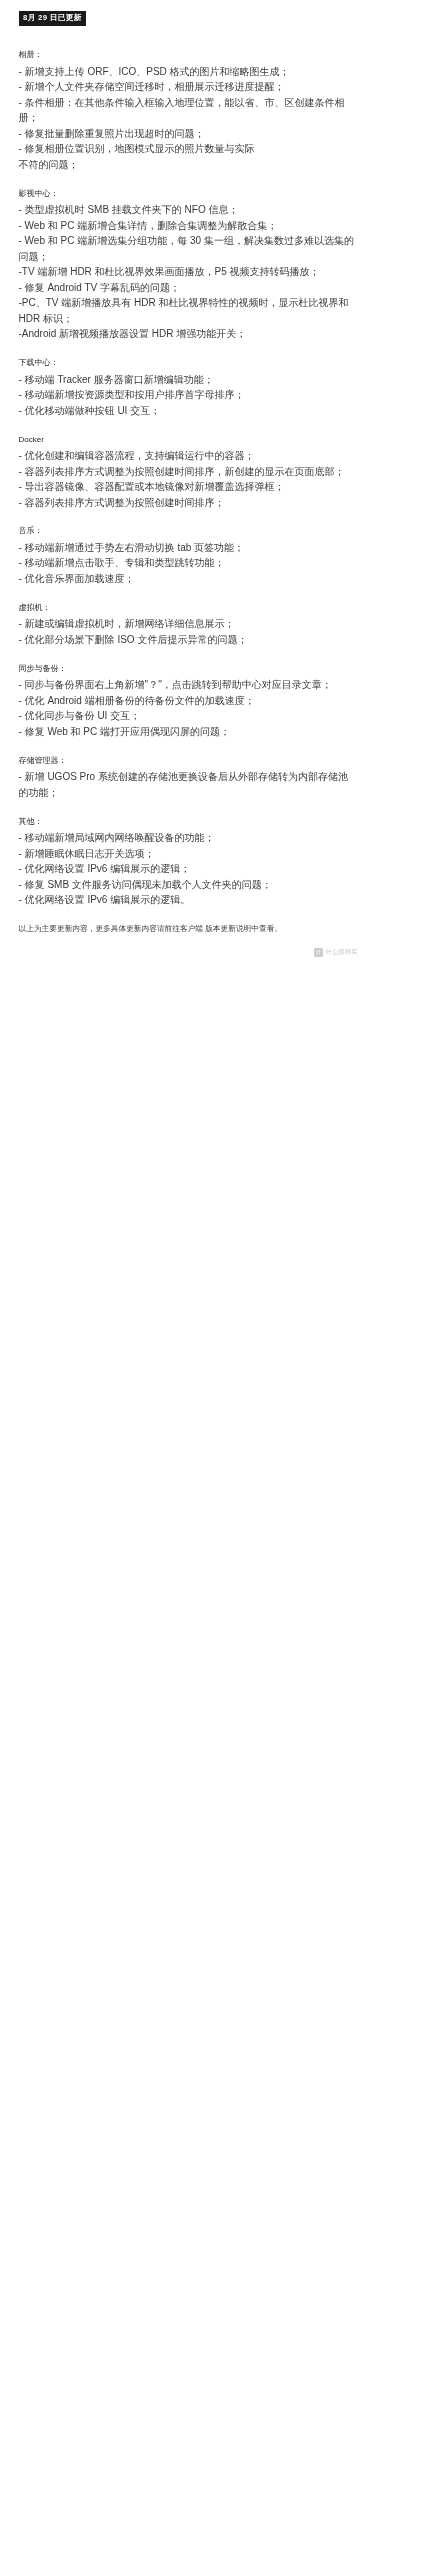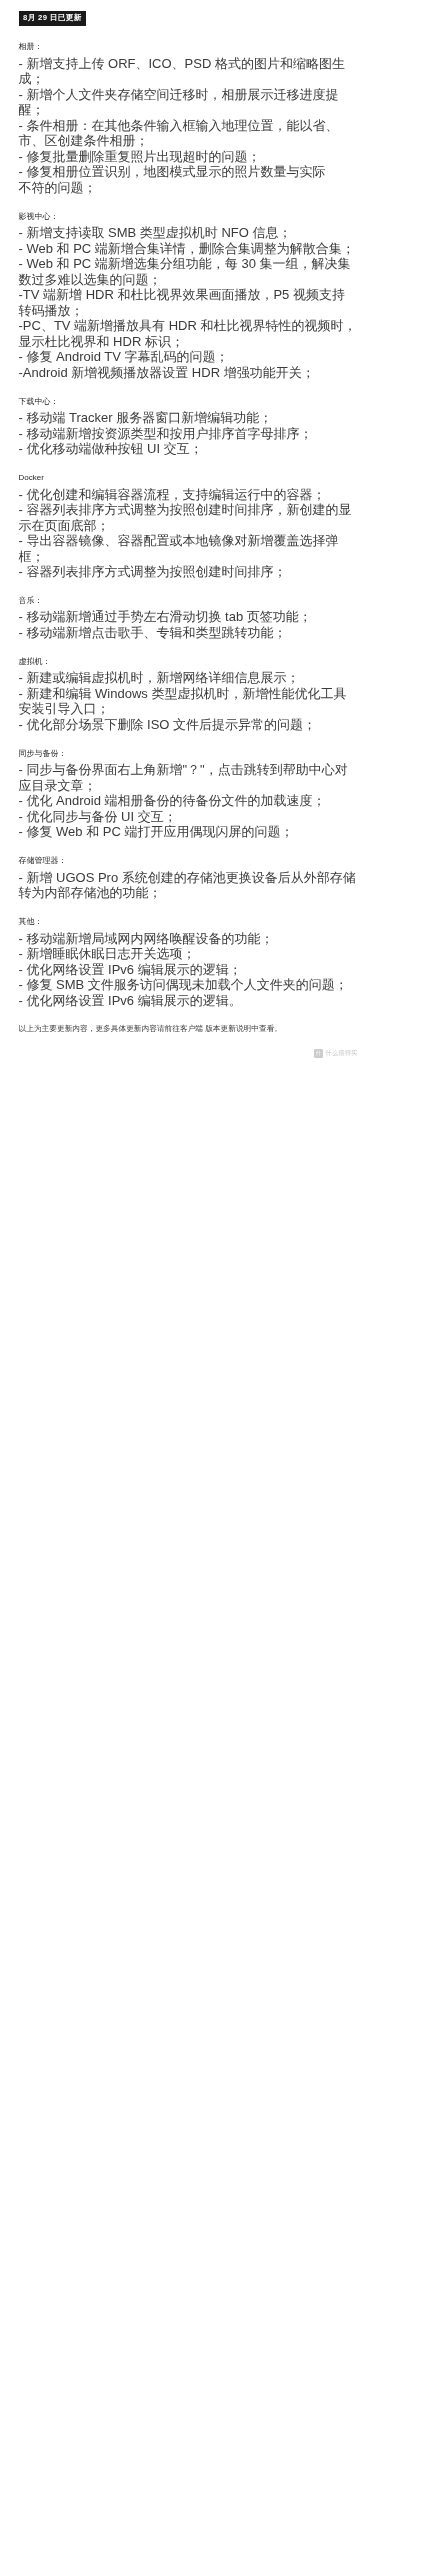--- a/index.html
+++ b/index.html
@@ -23,29 +23,30 @@
     background: #1a1a1a;
     color: #ffffff;
     font-size: 7.7px;
     font-weight: bold;
     padding: 2.1px 4.6px 2.6px 4.6px;
     letter-spacing: 0.3px;
     margin-bottom: 13.4px;
   }
   .section {
     margin-bottom: 13.4px;
+    margin-top: 8px;
   }
   .section-title {
     font-size: 8px;
     color: #262626;
     line-height: 15.5px;
     margin-bottom: 1px;
   }
   .item {
-    font-size: 13px;
+    font-size: 10px;
     color: #3a3a3a;
     line-height: 15.5px;
     white-space: pre-wrap;
   }
   .footer-note {
     font-size: 7.7px;
     color: #3a3a3a;
     line-height: 15.5px;
     margin-top: 13.4px;
     margin-bottom: 21px;
@@ -88,26 +89,26 @@
     <div class="item">- 新增个人文件夹存储空间迁移时，相册展示迁移进度提醒；</div>
     <div class="item">- 条件相册：在其他条件输入框输入地理位置，能以省、市、区创建条件相册；</div>
     <div class="item">- 修复批量删除重复照片出现超时的问题；</div>
     <div class="item">- 修复相册位置识别，地图模式显示的照片数量与实际
 不符的问题；</div>
   </div>
 
   
   <div class="section">
     <div class="section-title">影视中心：</div>
-    <div class="item">- 新增支持读取 SMB 类型虚拟机时 NFO 信息；</div>
+    <div class="item">- 类型虚拟机时 SMB 挂载文件夹下的 NFO 信息；</div>
     <div class="item">- Web 和 PC 端新增合集详情，删除合集调整为解散合集；</div>
     <div class="item">- Web 和 PC 端新增选集分组功能，每 30 集一组，解决集数过多难以选集的问题；</div>
     <div class="item">-TV 端新增 HDR 和杜比视界效果画面播放，P5 视频支持转码播放；</div>
+    <div class="item">- 修复 Android TV 字幕乱码的问题；</div>
     <div class="item">-PC、TV 端新增播放具有 HDR 和杜比视界特性的视频时，显示杜比视界和 HDR 标识；</div>
-    <div class="item">- 修复 Android TV 字幕乱码的问题；</div>
     <div class="item">-Android 新增视频播放器设置 HDR 增强功能开关；</div>
   </div>
 
   
   <div class="section">
     <div class="section-title">下载中心：</div>
     <div class="item">- 移动端 Tracker 服务器窗口新增编辑功能；</div>
     <div class="item">- 移动端新增按资源类型和按用户排序首字母排序；</div>
     <div class="item">- 优化移动端做种按钮 UI 交互；</div>
   </div>
@@ -119,27 +120,27 @@
     <div class="item">- 容器列表排序方式调整为按照创建时间排序，新创建的显示在页面底部；</div>
     <div class="item">- 导出容器镜像、容器配置或本地镜像对新增覆盖选择弹框；</div>
     <div class="item">- 容器列表排序方式调整为按照创建时间排序；</div>
   </div>
 
   
   <div class="section">
     <div class="section-title">音乐：</div>
     <div class="item">- 移动端新增通过手势左右滑动切换 tab 页签功能；</div>
     <div class="item">- 移动端新增点击歌手、专辑和类型跳转功能；</div>
+    <div class="item">- 优化音乐界面加载速度；</div>
   </div>
 
   
   <div class="section">
     <div class="section-title">虚拟机：</div>
     <div class="item">- 新建或编辑虚拟机时，新增网络详细信息展示；</div>
-    <div class="item">- 新建和编辑 Windows 类型虚拟机时，新增性能优化工具安装引导入口；</div>
     <div class="item">- 优化部分场景下删除 ISO 文件后提示异常的问题；</div>
   </div>
 
   
 
   
 
   
   <div class="section">
     <div class="section-title">同步与备份：</div>

